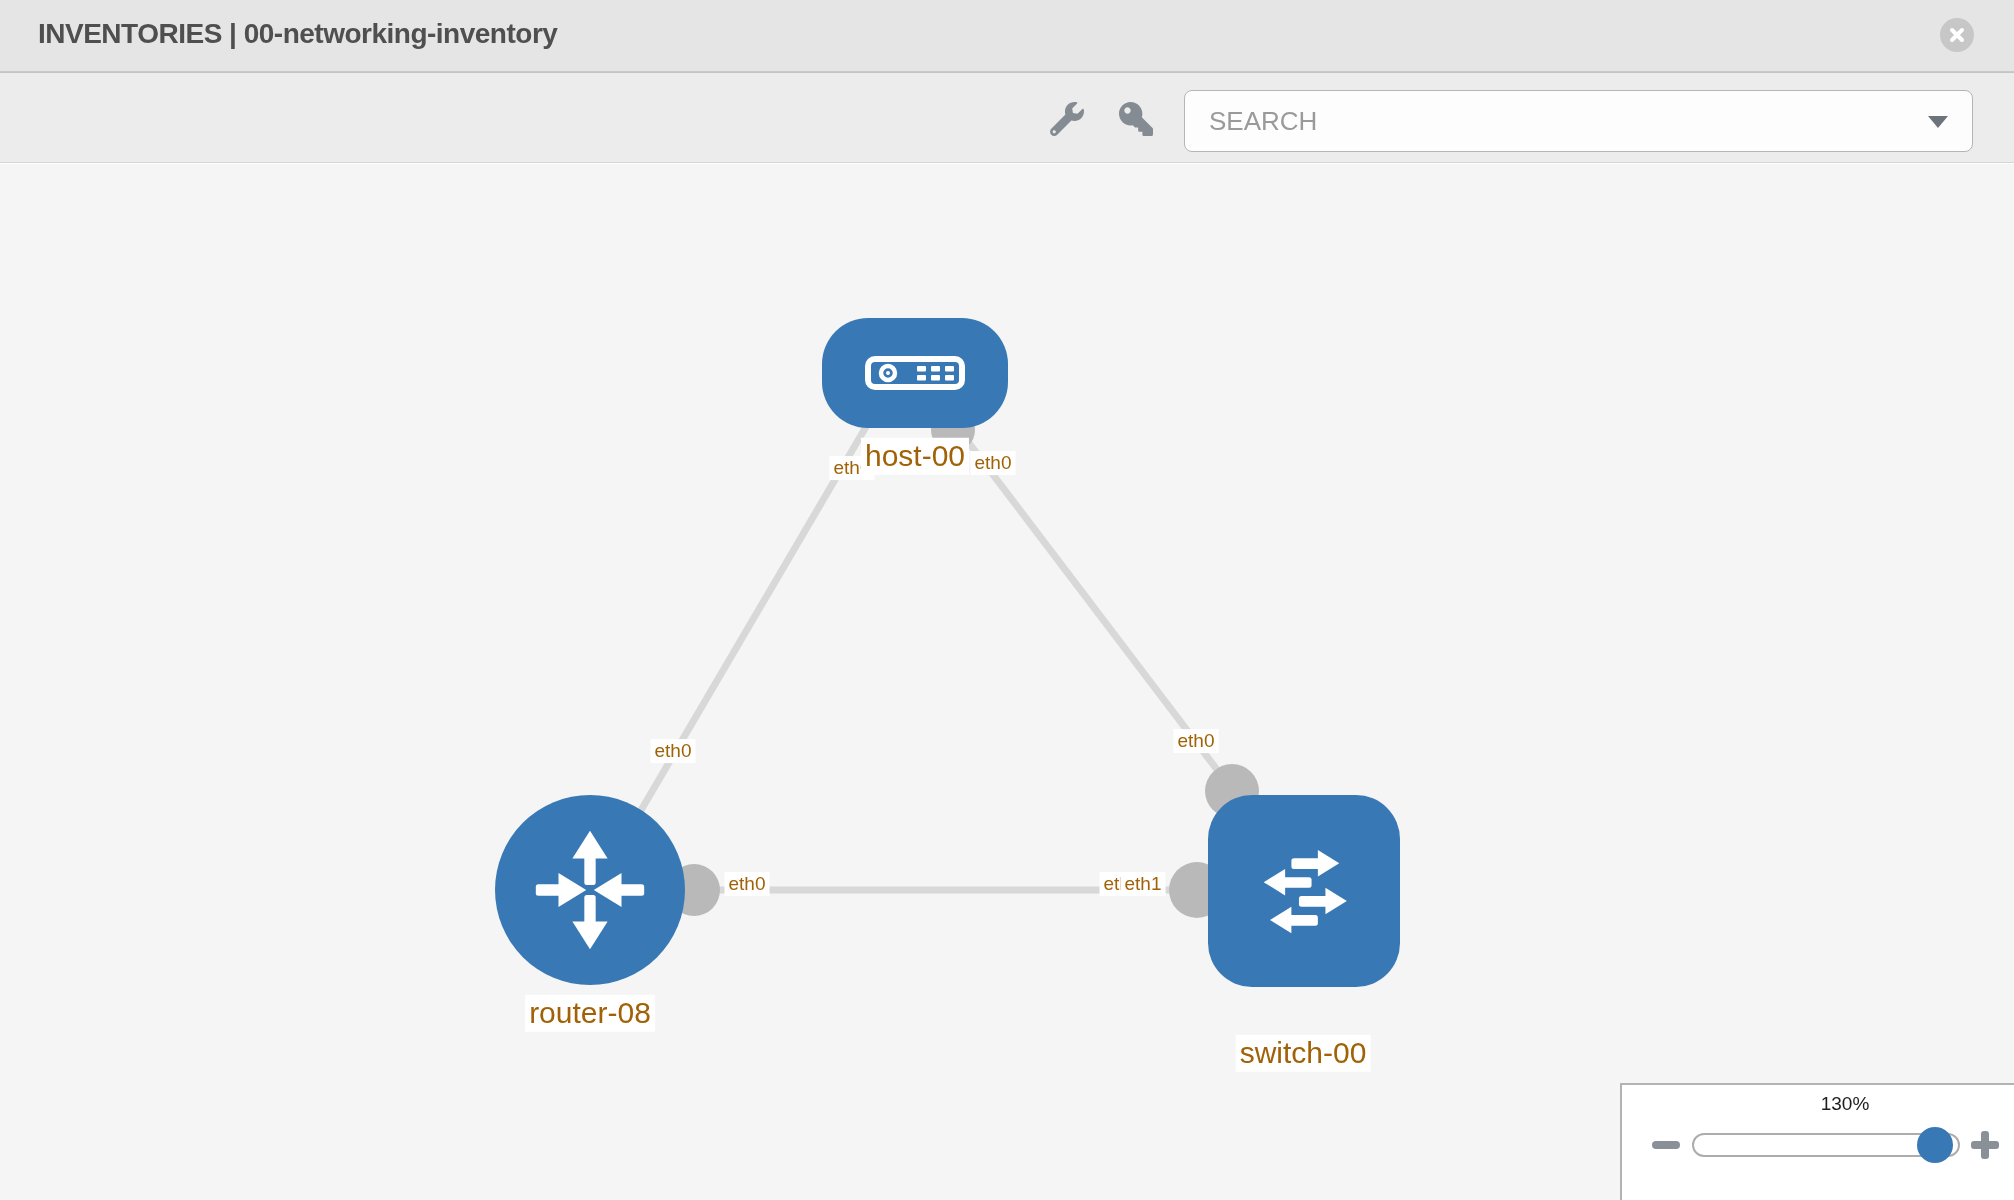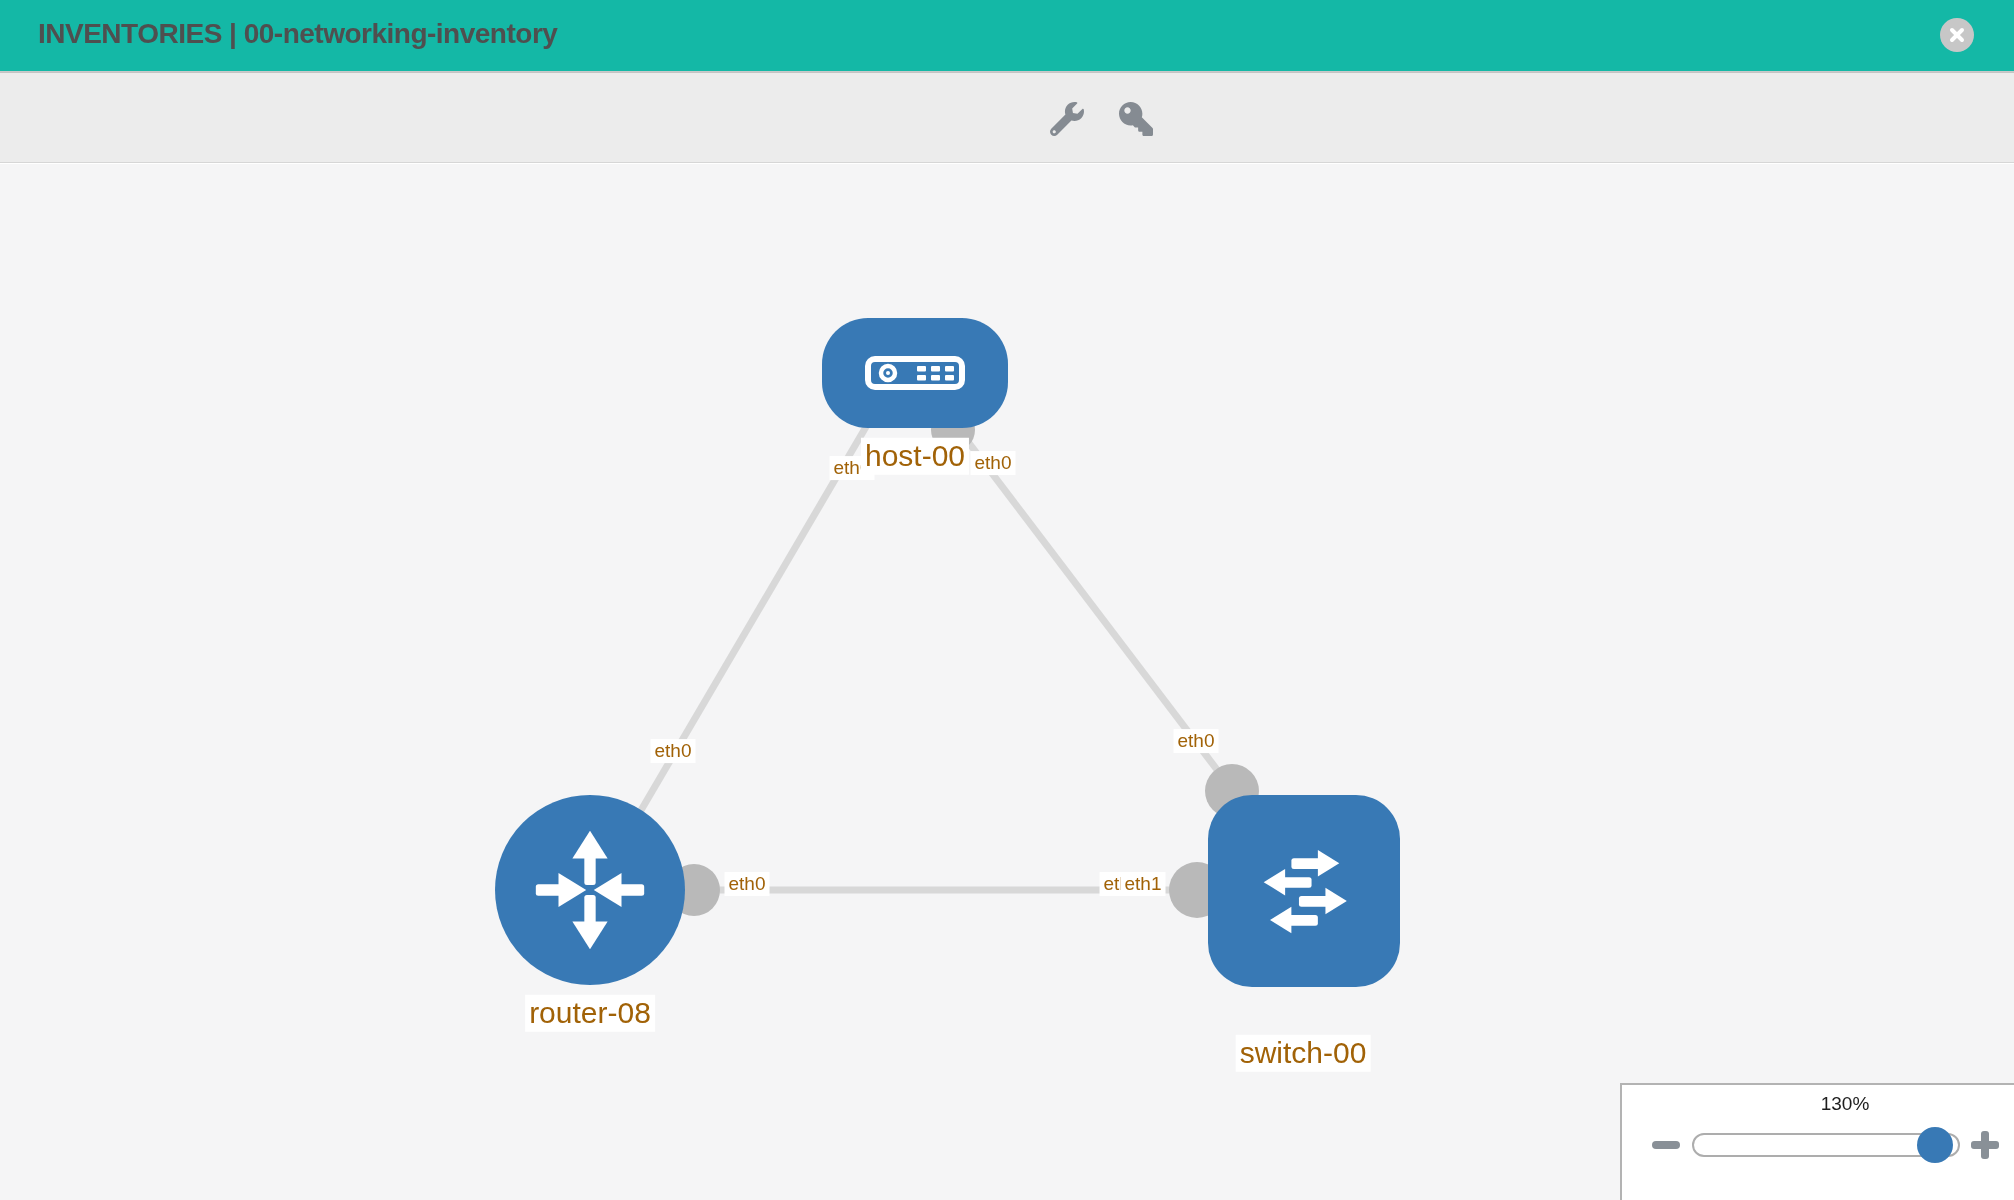--- a/index.html
+++ b/index.html
@@ -1,21 +1,21 @@
 <!DOCTYPE html>
 <html><head>
 <meta charset="utf-8">
 <style>
   * { margin:0; padding:0; box-sizing:border-box; }
   html,body { width:2014px; height:1200px; overflow:hidden; background:#fff;
     font-family:"Liberation Sans","DejaVu Sans",sans-serif; }
 
   
   .panel-header { position:absolute; left:0; top:0; width:2014px; height:72px;
-    background:#14b8a6; border-bottom:1px solid #c9c9c9; }
+    background:#e5e5e5; border-bottom:1px solid #c9c9c9; }
   .page-title { position:absolute; left:38px; top:18px; font-size:28px; font-weight:bold;
     color:#4f4f4f; letter-spacing:-0.5px; white-space:nowrap; }
   .close-btn { position:absolute; right:40px; top:18px; width:34px; height:34px;
     border-radius:50%; background:#c7c7c7; display:flex; align-items:center;
     justify-content:center; cursor:pointer; }
 
   
   .toolbar { position:absolute; left:0; top:72px; width:2014px; height:91px;
     background:#ececec; border-top:1px solid #c4c4c4; border-bottom:1px solid #d6d6d6; }
   .select-box { position:absolute; top:17px; height:62px; background:#fdfdfd;
@@ -88,20 +88,24 @@
   </div>
 
   <div class="tool-icon-btn btn-key">
     <svg width="34" height="34" viewBox="0 0 512 512">
       <g transform="scale(-1,1) translate(-512,0)">
         <path fill="#858b92" d="M512 176.001C512 273.203 433.202 352 336 352c-11.22 0-22.19-1.062-32.827-3.069l-24.012 27.014A23.999 23.999 0 0 1 261.223 384H224v40c0 13.255-10.745 24-24 24h-40v40c0 13.255-10.745 24-24 24H24c-13.255 0-24-10.745-24-24v-78.059c0-6.365 2.529-12.47 7.029-16.971l161.802-161.802C163.108 213.814 160 195.271 160 176 160 78.798 238.797.001 335.999 0 433.488-.001 512 78.511 512 176.001zM336 128c0 26.51 21.49 48 48 48s48-21.49 48-48-21.49-48-48-48-48 21.49-48 48z"></path>
       </g>
     </svg>
   </div>
 
+  <div class="select-box select-search">
+    <span>SEARCH</span>
+    <span class="caret"></span>
+  </div>
 </div>
 
 <div class="canvas">
 
   <svg class="links-layer" viewBox="0 0 2014 1036">
 
     <line x1="870" y1="256" x2="640" y2="648" stroke="#d8d8d8" stroke-width="7"></line>
     <line x1="950" y1="254" x2="1240" y2="636" stroke="#d8d8d8" stroke-width="7"></line>
     <line x1="620" y1="726" x2="1250" y2="726" stroke="#d8d8d8" stroke-width="7"></line>
 

